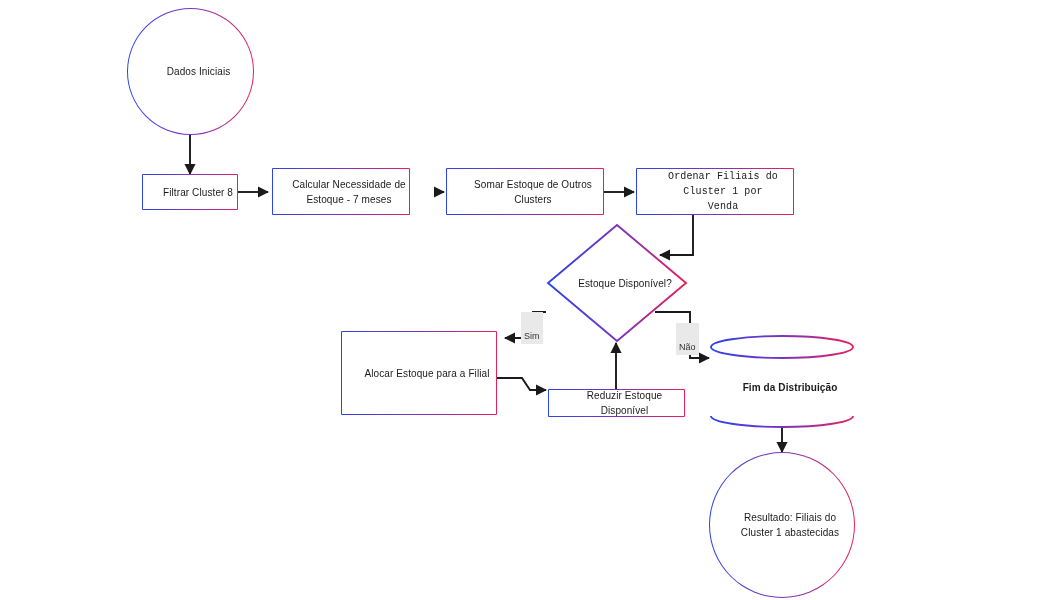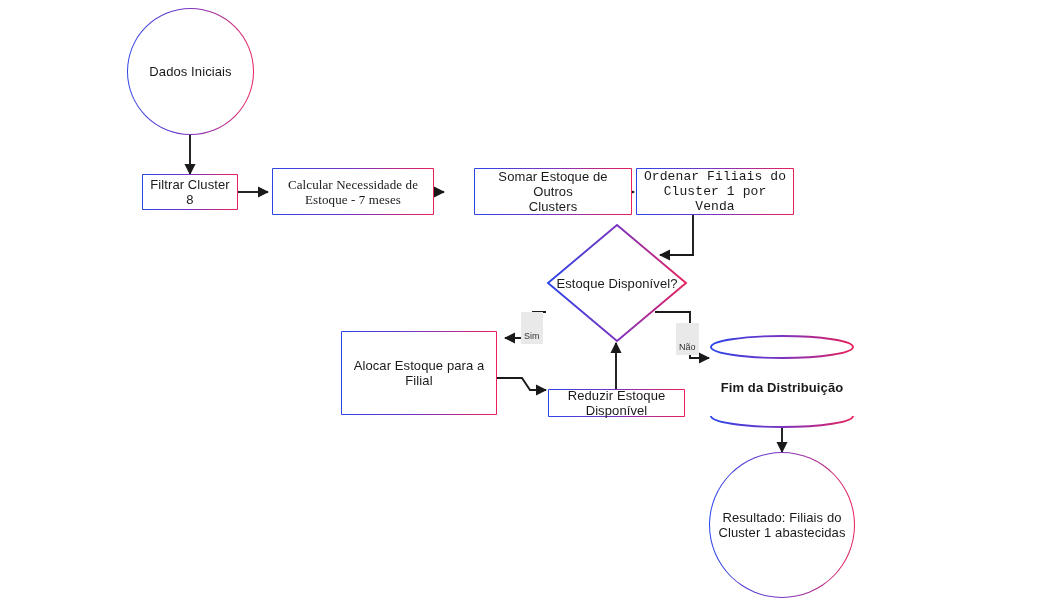--- a/index.html
+++ b/index.html
@@ -25,30 +25,30 @@
     top: 0;
     width: 1050px;
     height: 600px;
   }
   .node {
     position: absolute;
     box-sizing: border-box;
   }
   .node-label {
     position: absolute;
-    left: 0;
+    left: 8px;
     top: 0;
     width: 100%;
     height: 100%;
     display: flex;
     align-items: center;
     justify-content: center;
     text-align: center;
     color: #1a1a1a;
-    font-size: 13px;
+    font-size: 10px;
     line-height: 15px;
     letter-spacing: 0.1px;
     white-space: pre-line;
     padding: 0 6px;
     box-sizing: border-box;
     pointer-events: none;
   }
   
   .rect-node {
     background:
@@ -127,26 +127,26 @@
   </svg>
 
   <div class="node circle-node" style="left:127px; top:8px; width:127px; height:127px;">
     <div class="node-label">Dados Iniciais</div>
   </div>
 
   <div class="node rect-node" style="left:142px; top:174px; width:96px; height:36px;">
     <div class="node-label">Filtrar Cluster 8</div>
   </div>
 
-  <div class="node rect-node" style="left:272px; top:168px; width:162px; height:47px;font-family:Liberation Serif, serif;">
+  <div class="node rect-node" style="left:272px; top:168px; width:138px; height:47px;">
     <div class="node-label">Calcular Necessidade de
 Estoque - 7 meses</div>
   </div>
 
-  <div class="node rect-node" style="left:446px; top:168px; width:158px; height:47px;margin-left:28px;">
+  <div class="node rect-node" style="left:446px; top:168px; width:158px; height:47px;">
     <div class="node-label">Somar Estoque de Outros
 Clusters</div>
   </div>
 
   <div class="node rect-node" style="left:636px; top:168px; width:158px; height:47px;font-family:Liberation Mono, monospace;">
     <div class="node-label">Ordenar Filiais do Cluster 1 por
 Venda</div>
   </div>
 
   <div class="node diamond-node" style="left:546px; top:223px; width:142px; height:120px;">

